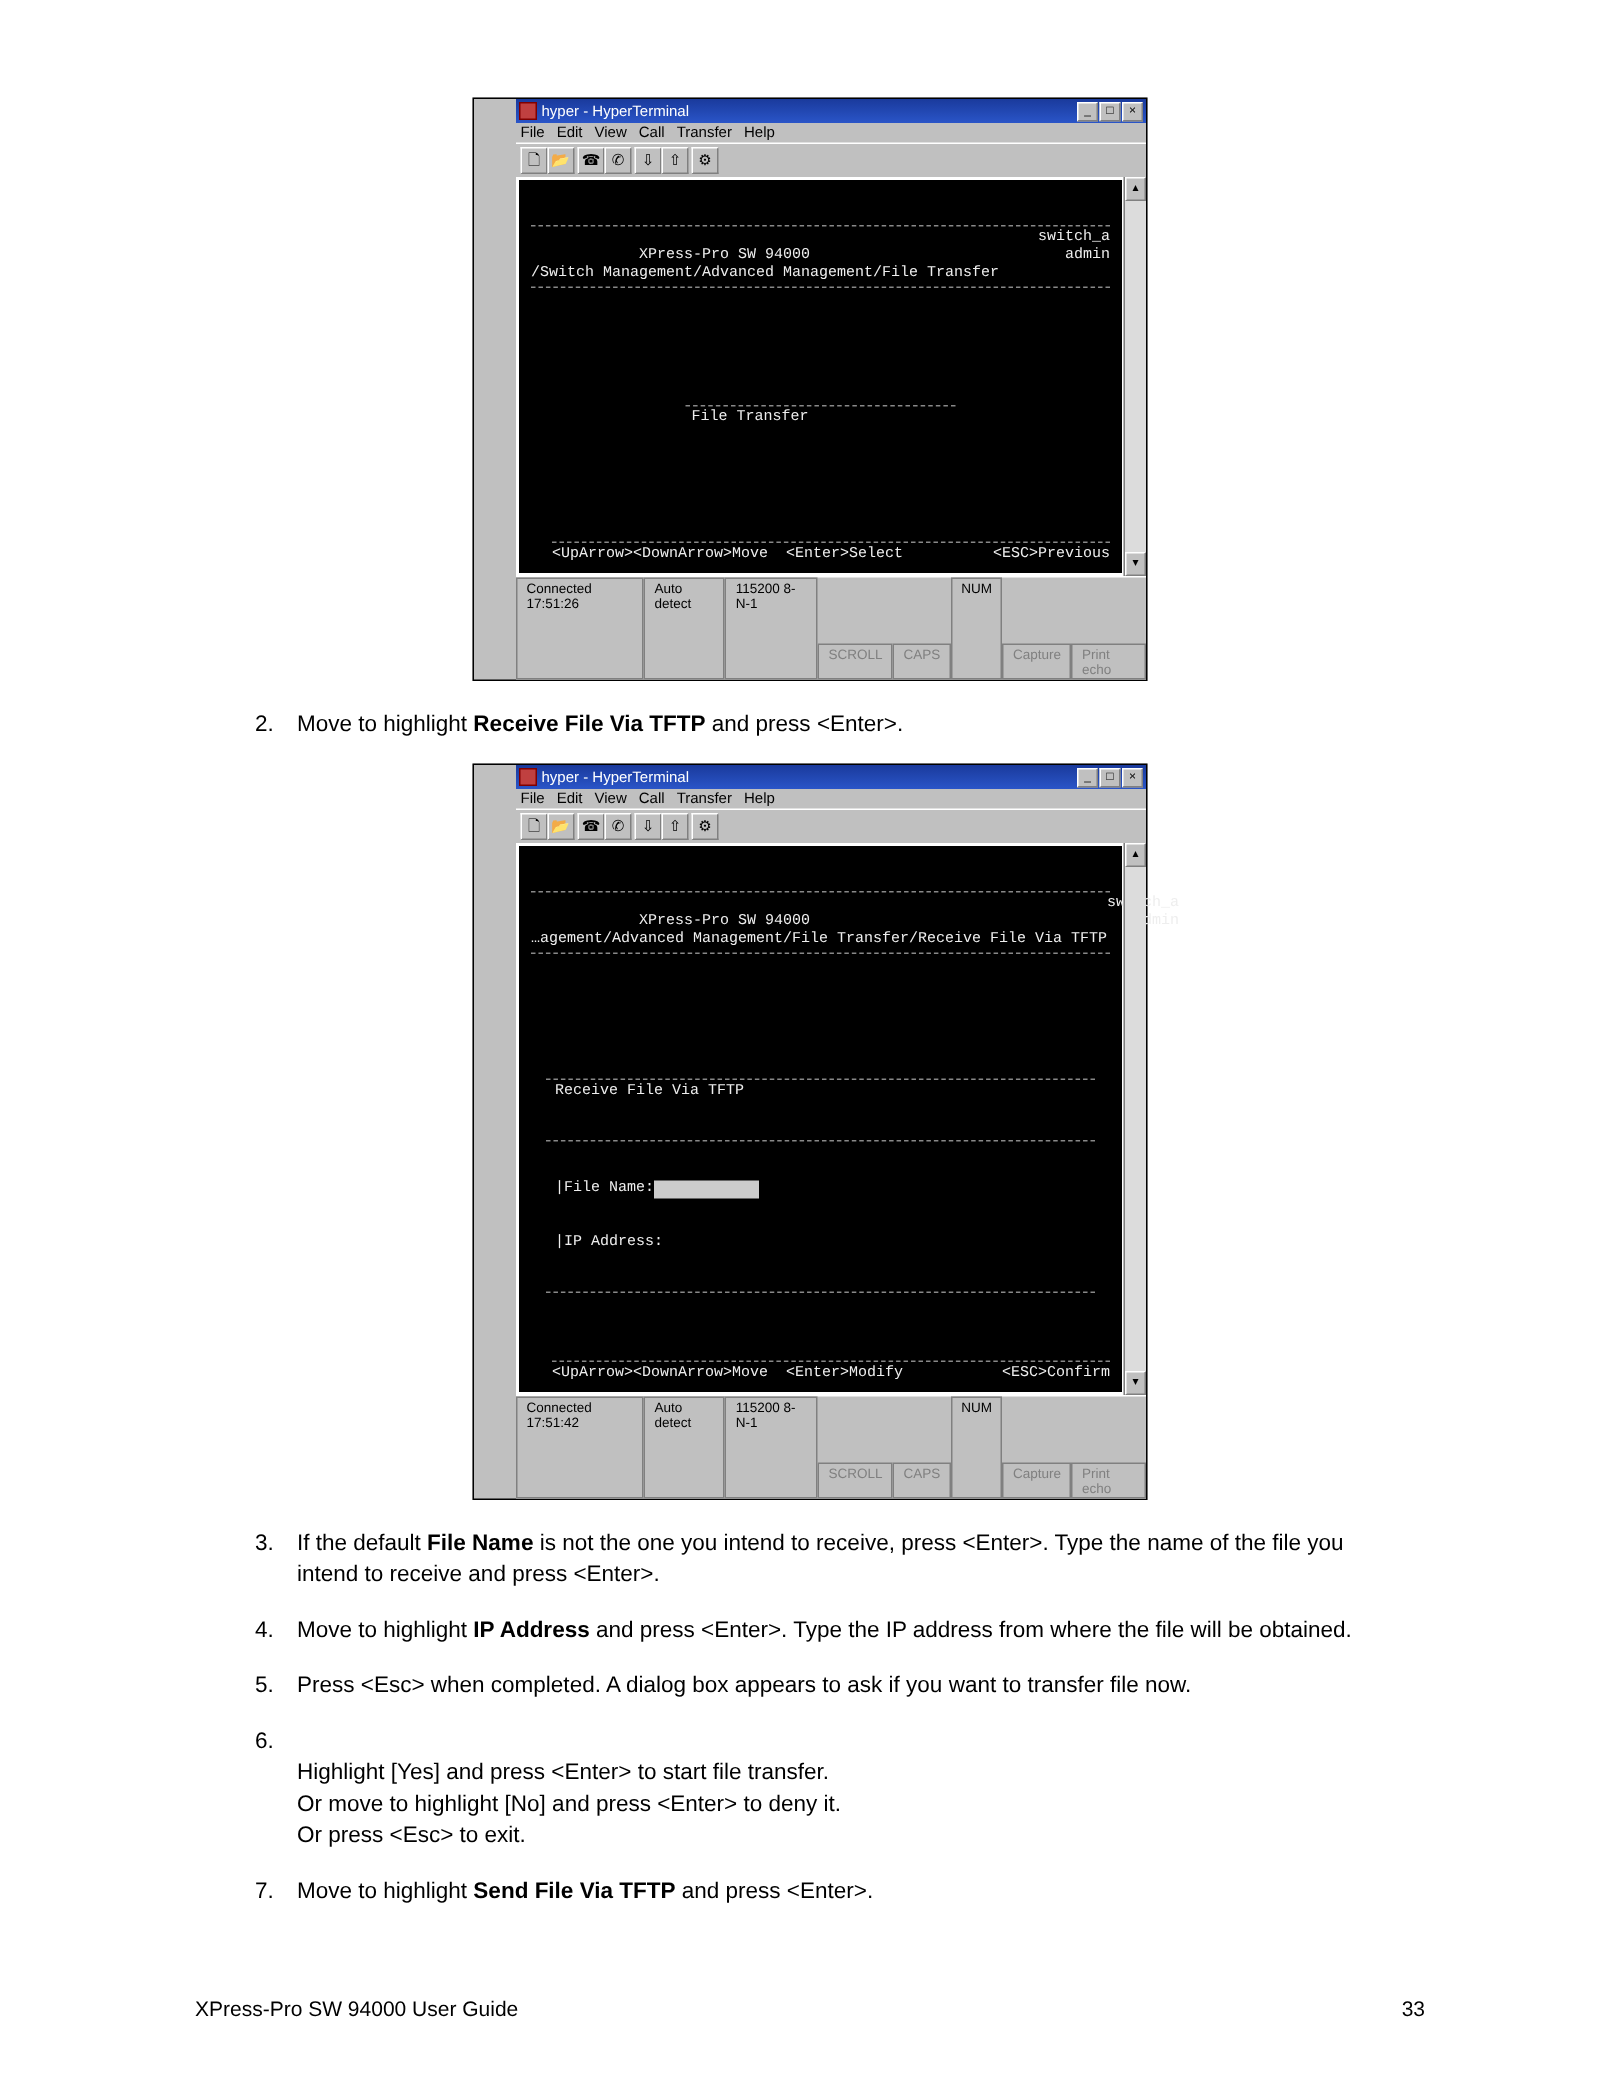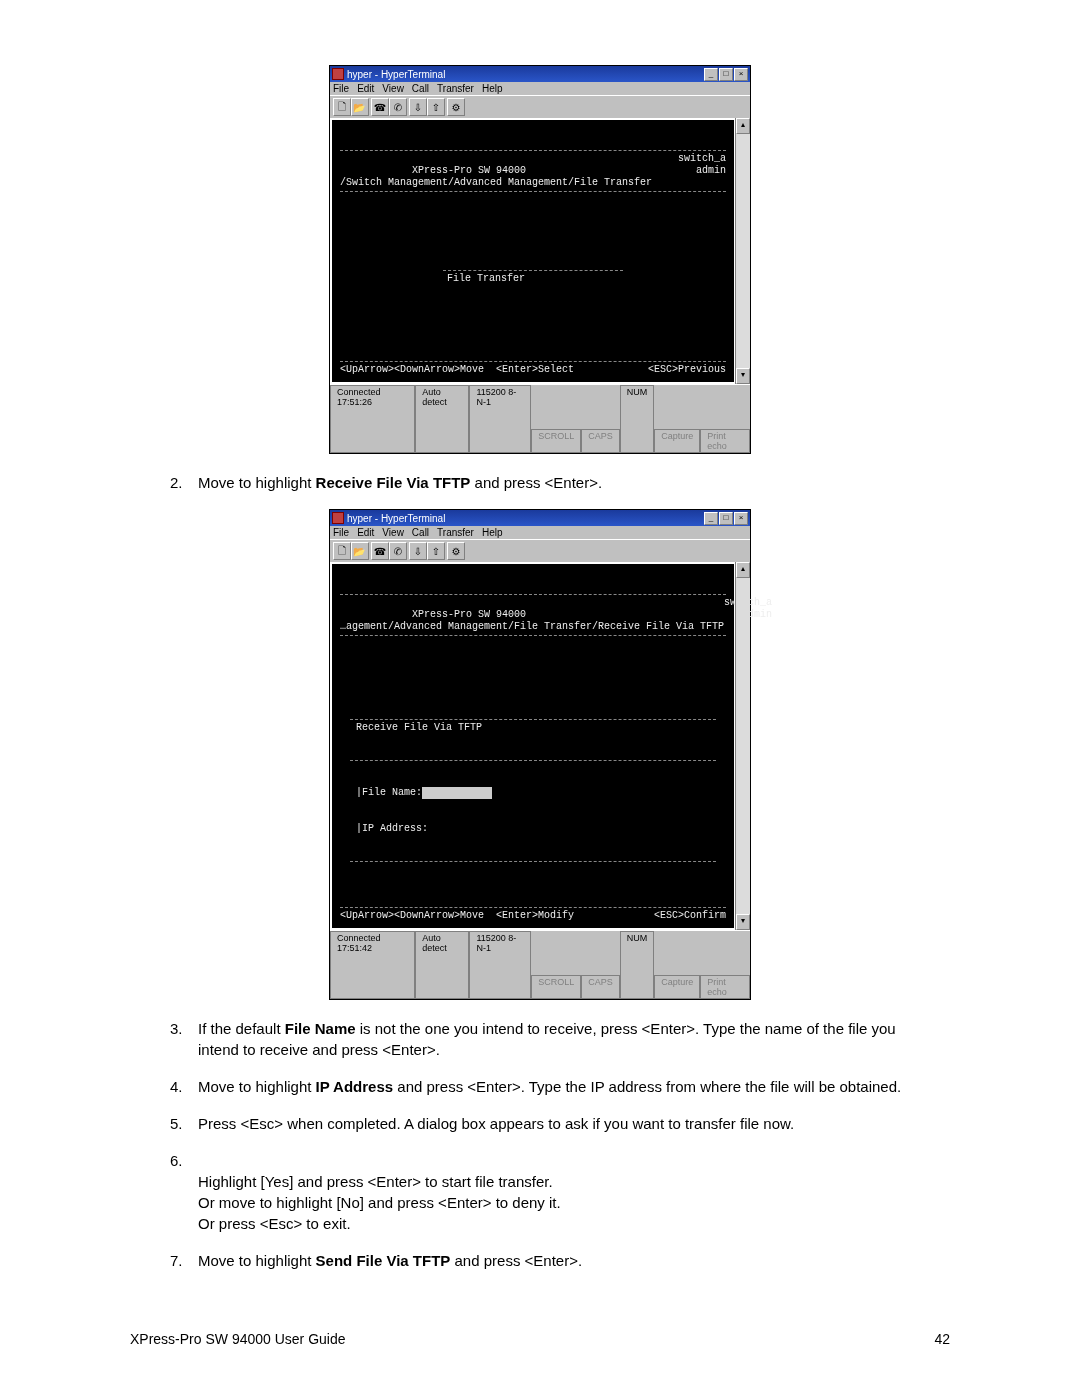--- a/index.html
+++ b/index.html
@@ -26,20 +26,21 @@
     font-size: 15px;
     margin-bottom: 30px;
   }
   .hyper-window {
     width: 420px;
     margin: 0 auto 18px auto;
     border: 1px solid #000;
     background: #c0c0c0;
     font-family: "MS Sans Serif", Tahoma, Arial, sans-serif;
     font-size: 10px;
+    padding-left: 28px;
   }
   .titlebar {
     display: flex;
     justify-content: space-between;
     align-items: center;
     background: linear-gradient(#1a3a9c, #2a55c8);
     color: #fff;
     padding: 1px 2px;
     height: 14px;
   }
@@ -174,21 +175,21 @@
   .t-form-row { display:flex; }
   .t-form-sel {
     background:#ccc; color:#000;
     display:inline-block; min-width:70px;
   }
   .t-foot {
     border-top: 1px dashed #888;
     padding-top: 2px;
     display:flex; justify-content: space-between;
     position:absolute;
-    left:8px; right:8px; bottom:6px;
+    left:22px; right:8px; bottom:6px;
   }
   .statusbar {
     background: #c0c0c0;
     border-top: 1px solid #fff;
     display: flex;
     font-size: 9px;
   }
   .sb-cell {
     border: 1px solid #808080;
     border-top-color: #808080;
@@ -446,16 +447,16 @@
     <div class="step">
       <div class="step-num">7.</div>
       <div class="step-body">
         <span>Move to highlight </span><b>Send File Via TFTP</b><span> and press &lt;Enter&gt;.</span>
       </div>
     </div>
   </div>
 
   <div class="footer">
     <span>XPress-Pro SW 94000 User Guide</span>
-    <span>42</span>
+    <span>33</span>
   </div>
 
 </div>
 
 </body></html>

